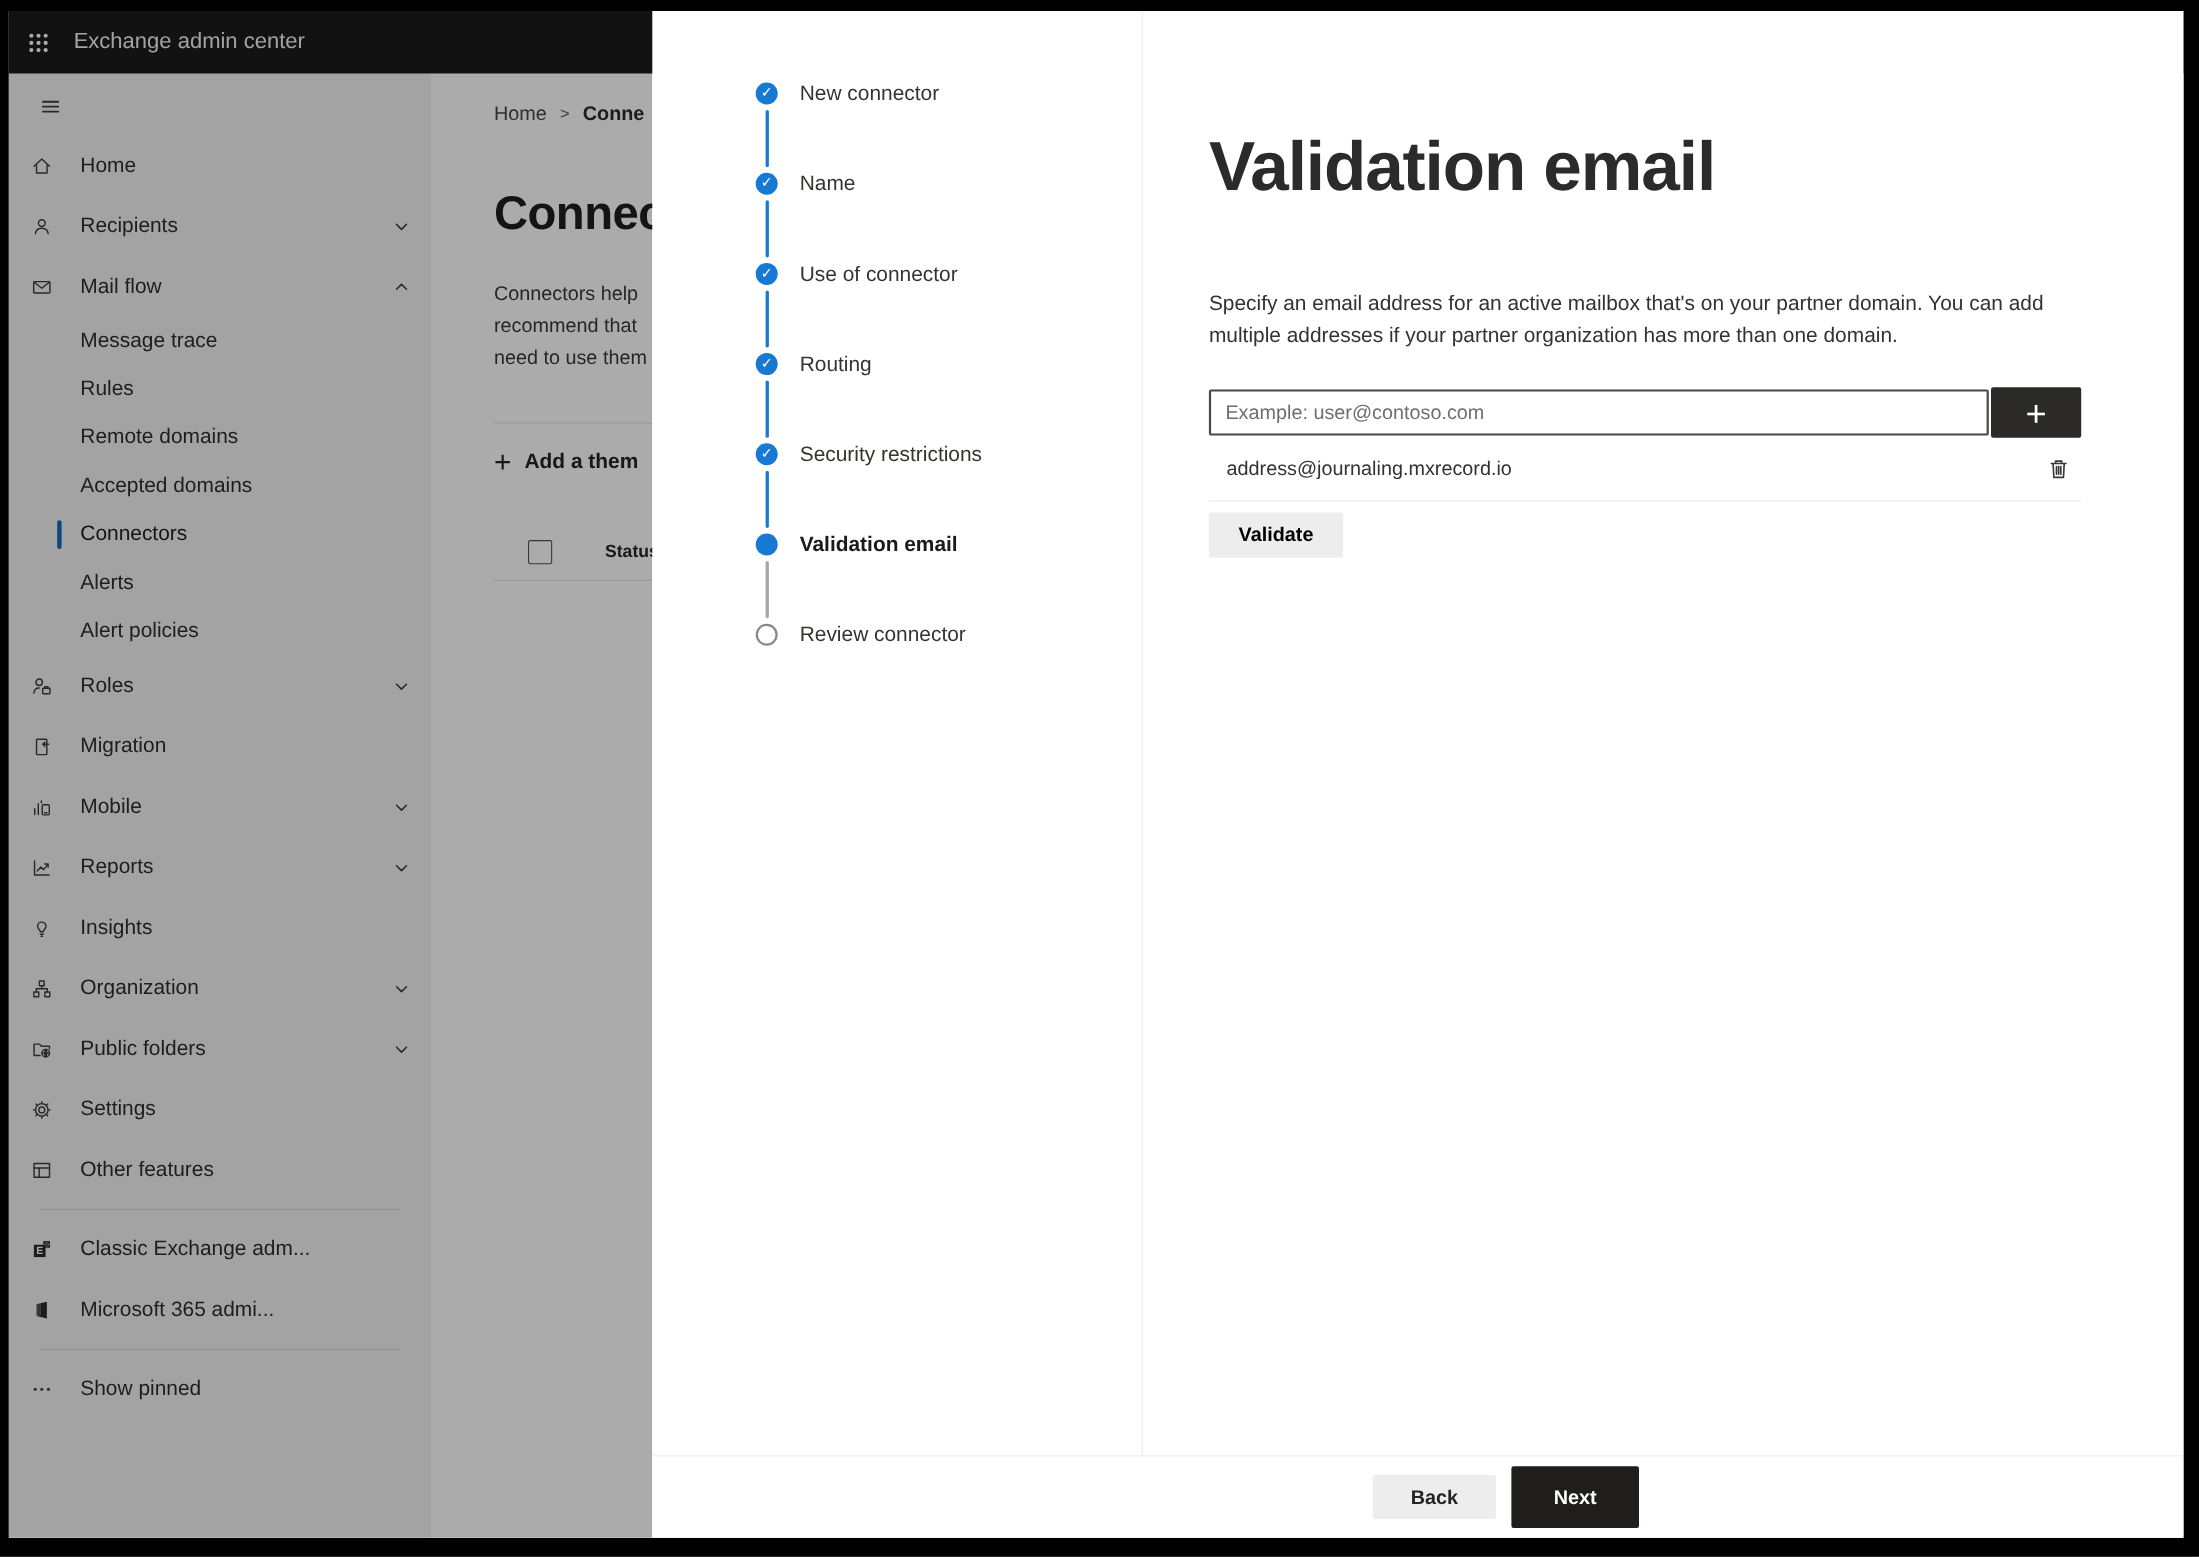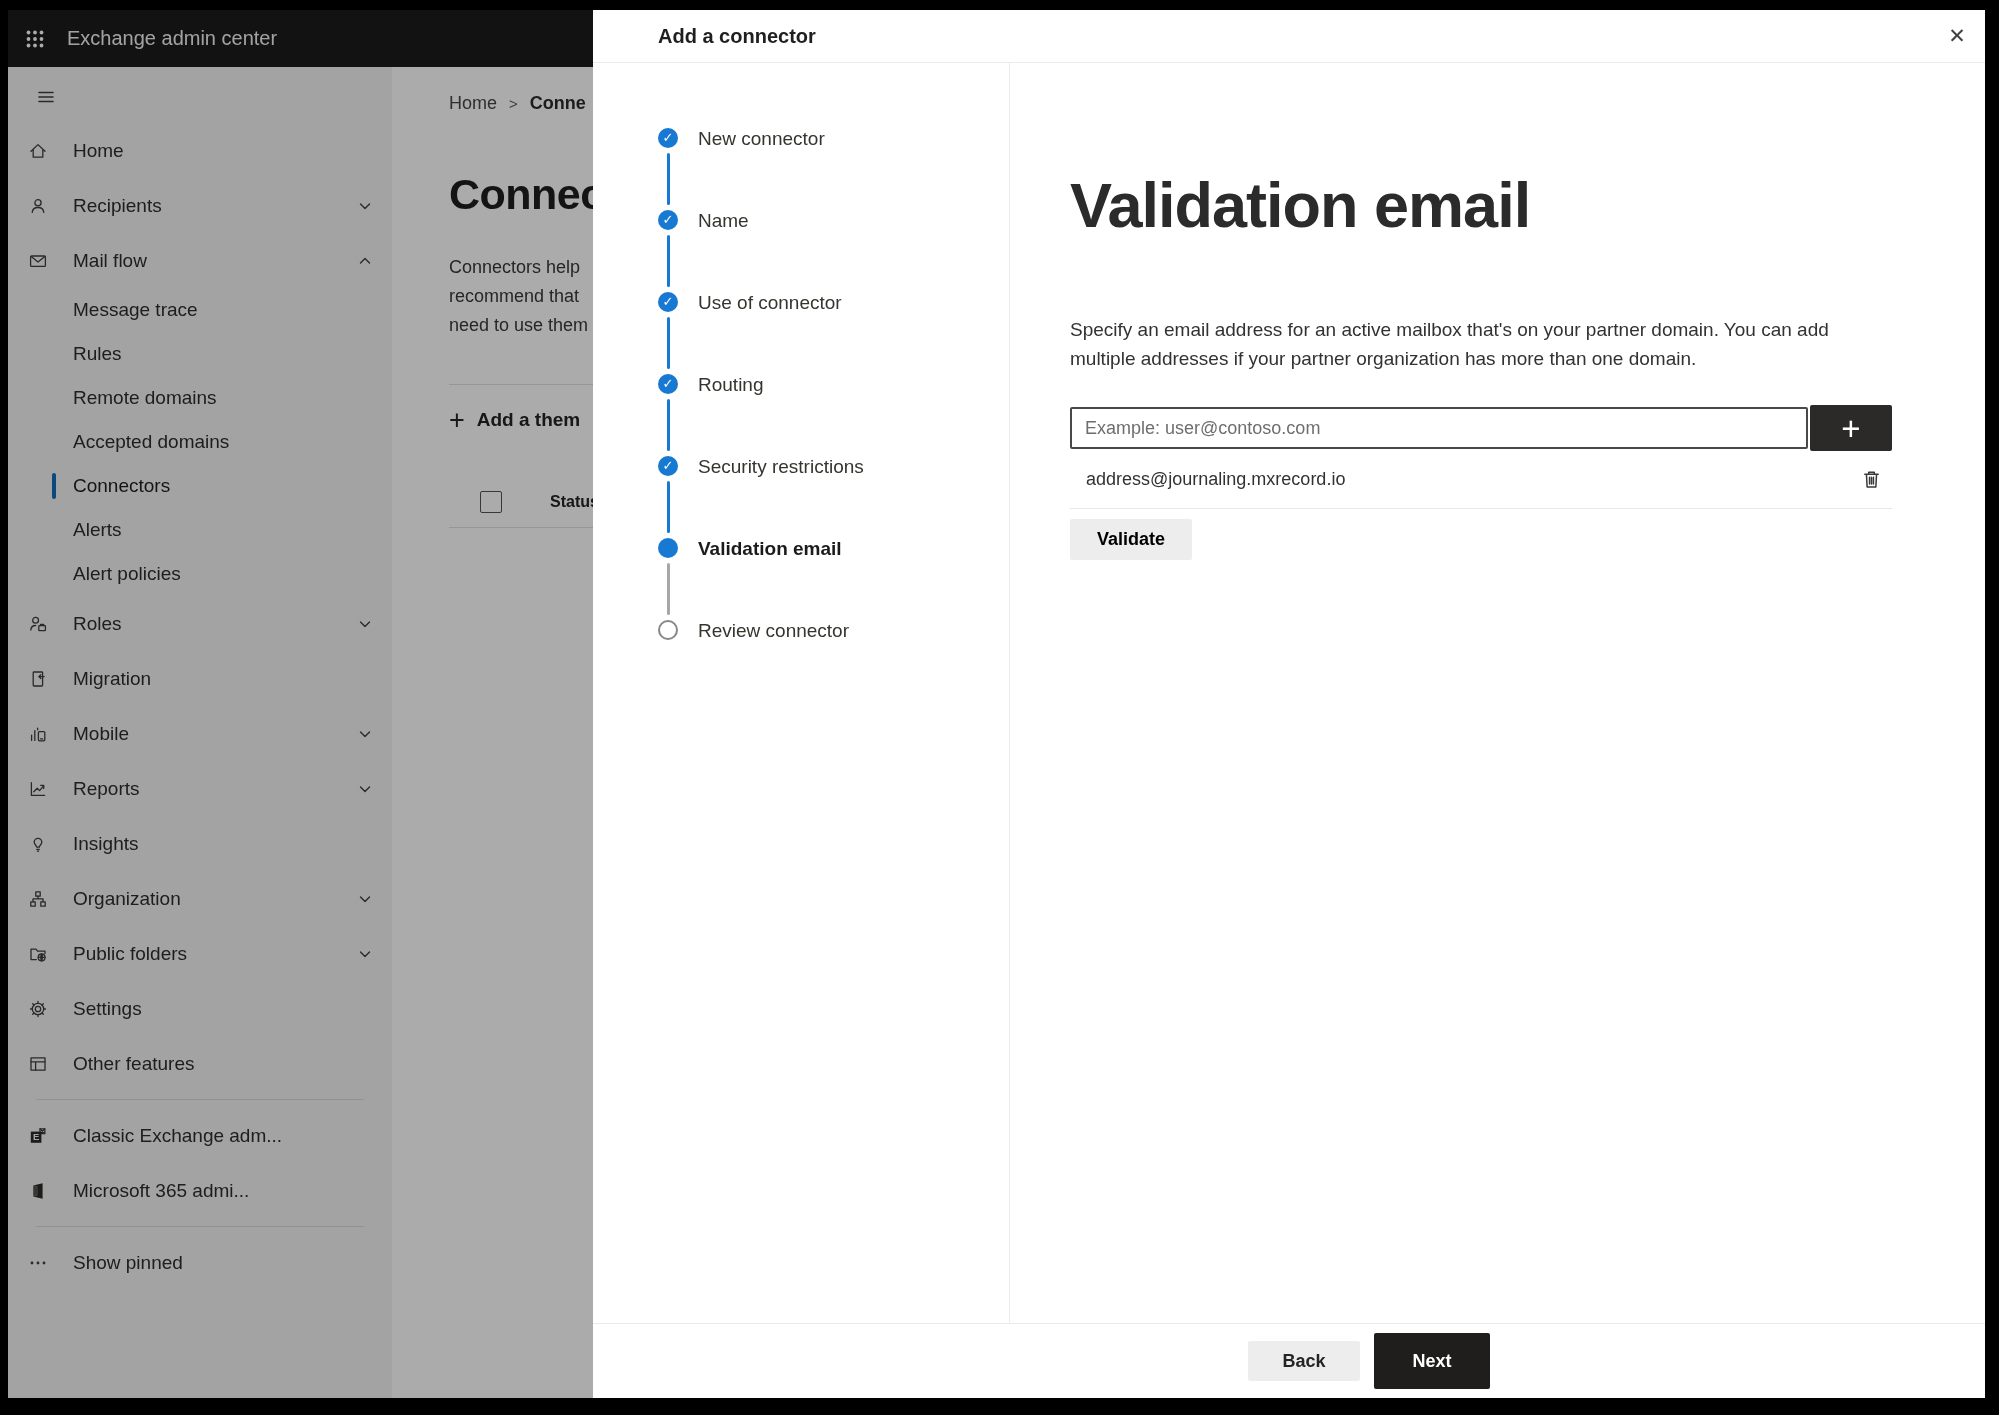--- a/index.html
+++ b/index.html
@@ -49,21 +49,21 @@
   .row-divider{height:1px;background:#e1e1e1;margin-top:14px;}
 
   
   .overlay{position:absolute;left:0;top:0;width:585px;height:100%;background:rgba(0,0,0,0.33);}
 
   
   .modal{position:absolute;left:585px;top:0;right:0;bottom:0;background:#fff;display:flex;flex-direction:column;}
   .modal-head{height:53px;flex:none;display:flex;align-items:center;padding:0 12px 0 65px;border-bottom:1px solid #ebebeb;}
   .modal-title{font-size:20px;font-weight:bold;color:#1f1f1f;margin:0;white-space:nowrap;}
   .close-btn{margin-left:auto;width:32px;height:32px;border:none;background:none;font-size:21px;color:#424242;cursor:pointer;display:flex;align-items:center;justify-content:center;padding:0;font-family:inherit;}
-  .modal-body{flex:1;display:flex;min-height:0;}
+  .modal-body{flex:1;display:flex;min-height:0;margin-left:29px;}
   .stepper-col{width:417px;flex:none;border-right:1px solid #ececec;padding:65px 0 0 65px;}
   .stepper{list-style:none;margin:0;padding:0;}
   .step{display:flex;height:82px;cursor:pointer;}
   .step-ind{width:20px;flex:none;display:flex;flex-direction:column;align-items:center;}
   .dot{width:20px;height:20px;border-radius:50%;flex:none;position:relative;}
   .step.completed .dot,.step.current .dot{background:var(--accent);}
   .step.completed .dot::after{content:"\2713";position:absolute;left:50%;top:50%;transform:translate(-50%,-54%);color:#fff;font-size:13px;font-weight:bold;}
   .step.upcoming .dot{background:#fff;border:2px solid #8a8886;}
   .tail{width:3px;flex:1;margin:5px 0;border-radius:2px;}
   .step.completed .tail{background:var(--accent);}
@@ -389,26 +389,20 @@
           <span class="checkbox"></span>
           <span class="col-status">Status</span>
         </div>
         <div class="row-divider"></div>
       </main>
     </div>
 
     <div class="overlay"></div>
 
     <section class="modal">
-      <header class="modal-head">
-        <h2 class="modal-title">Add a connector</h2>
-        <button class="close-btn">
-          <span>✕</span>
-        </button>
-      </header>
 
       <div class="modal-body">
         <div class="stepper-col">
           <ol class="stepper">
               <li class="step completed">
     <span class="step-ind">
       <span class="dot"></span>
       <span class="tail"></span>
     </span>
     <span class="step-label">New connector</span>

